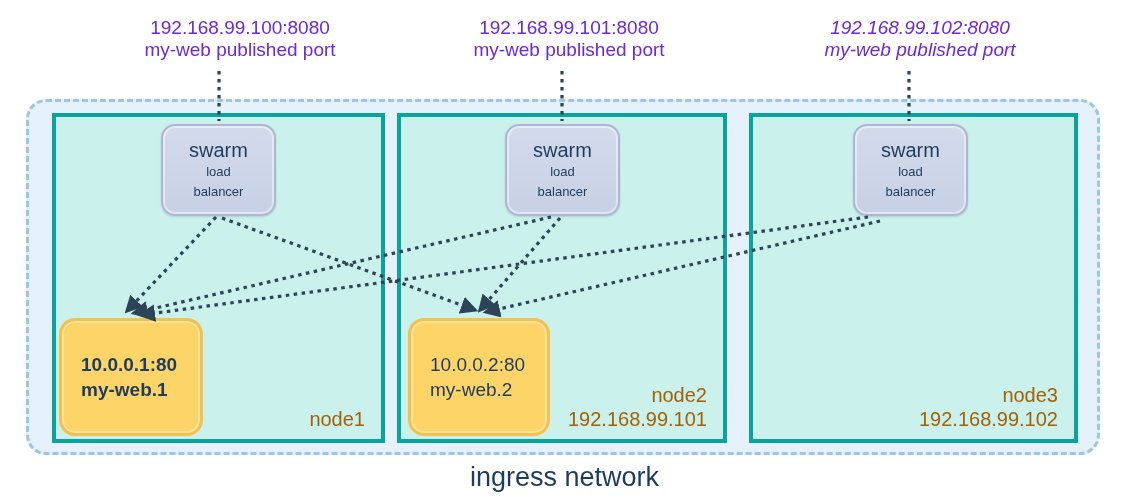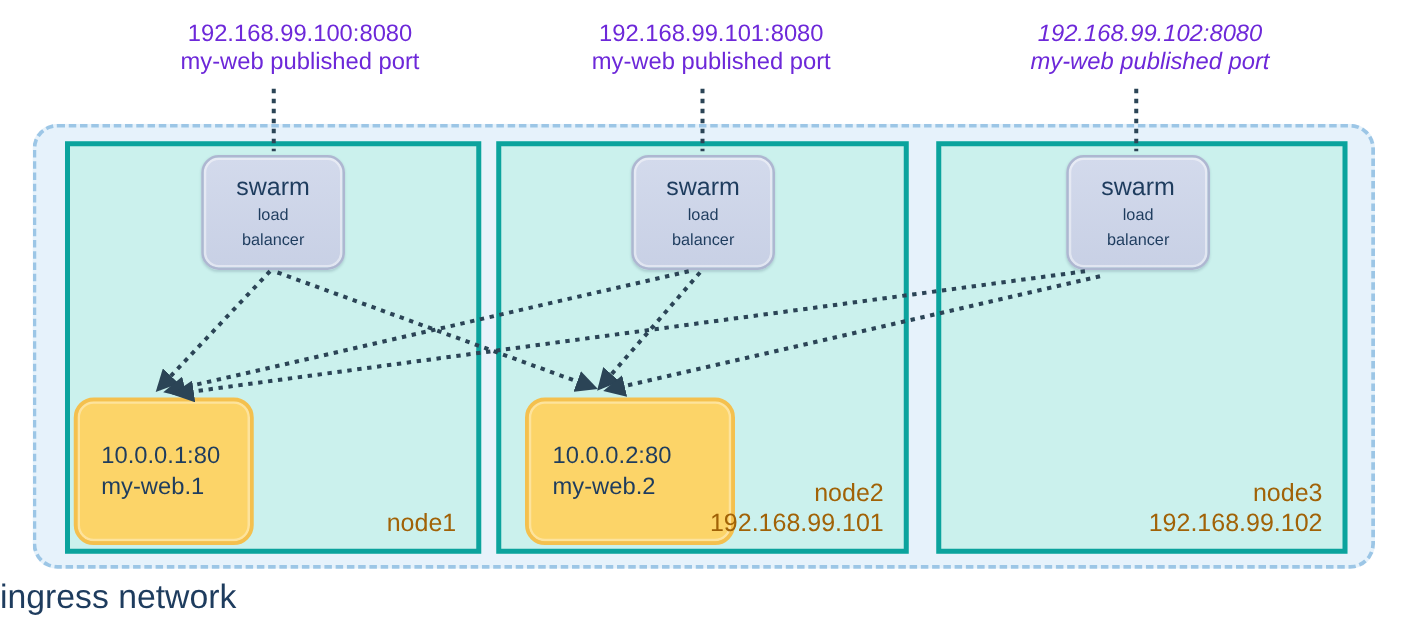--- a/index.html
+++ b/index.html
@@ -37,20 +37,21 @@
     height: 356px;
     background: #e6f2fb;
     border: 3px dashed #9cc6e6;
     border-radius: 20px;
   }
   .ingress-label {
     position: absolute;
     left: 0;
     top: 461px;
     width: 1129px;
+    text-align: center;
     font-size: 27px;
     line-height: 32px;
     color: #1e3c5e;
   }
 
   
   .node {
     position: absolute;
     top: 113px;
     height: 330px;
@@ -94,22 +95,22 @@
     border-radius: 16px;
     box-shadow: inset 0 0 0 2px rgba(255,255,255,0.35);
     display: flex;
     flex-direction: column;
     justify-content: center;
     padding-left: 19px;
     font-size: 19px;
     line-height: 25px;
     color: #1e3c5e;
   }
-  .task-n1 { left: 3px; width: 144px; }
-  .task-n2 { left: 19px; width: 168px; }
+  .task-n1 { left: 3px; width: 144px; font-weight: bold; }
+  .task-n2 { left: 7px; width: 142px; }
 
   
   .node-label {
     position: absolute;
     right: 16px;
     bottom: 8px;
     text-align: right;
     font-size: 20px;
     line-height: 24px;
     color: #a16207;

